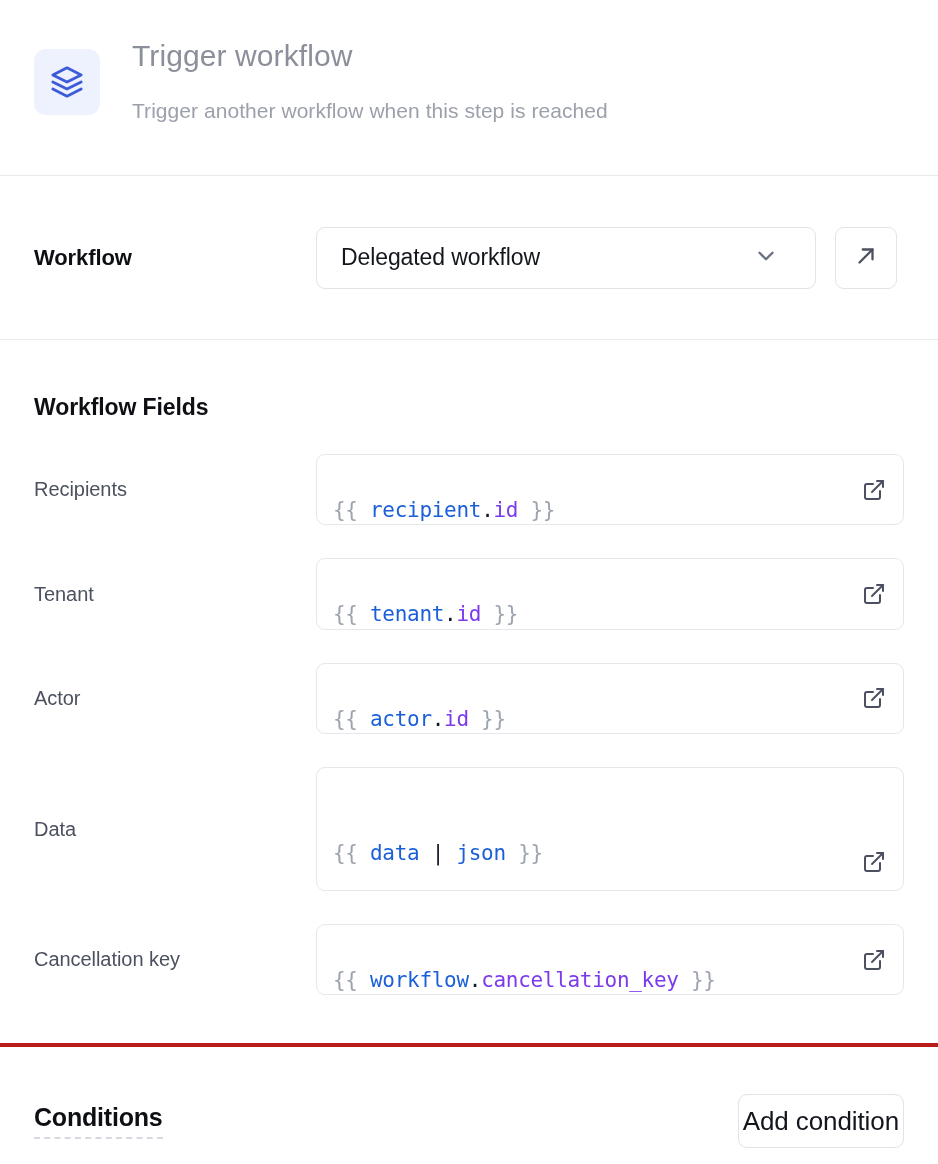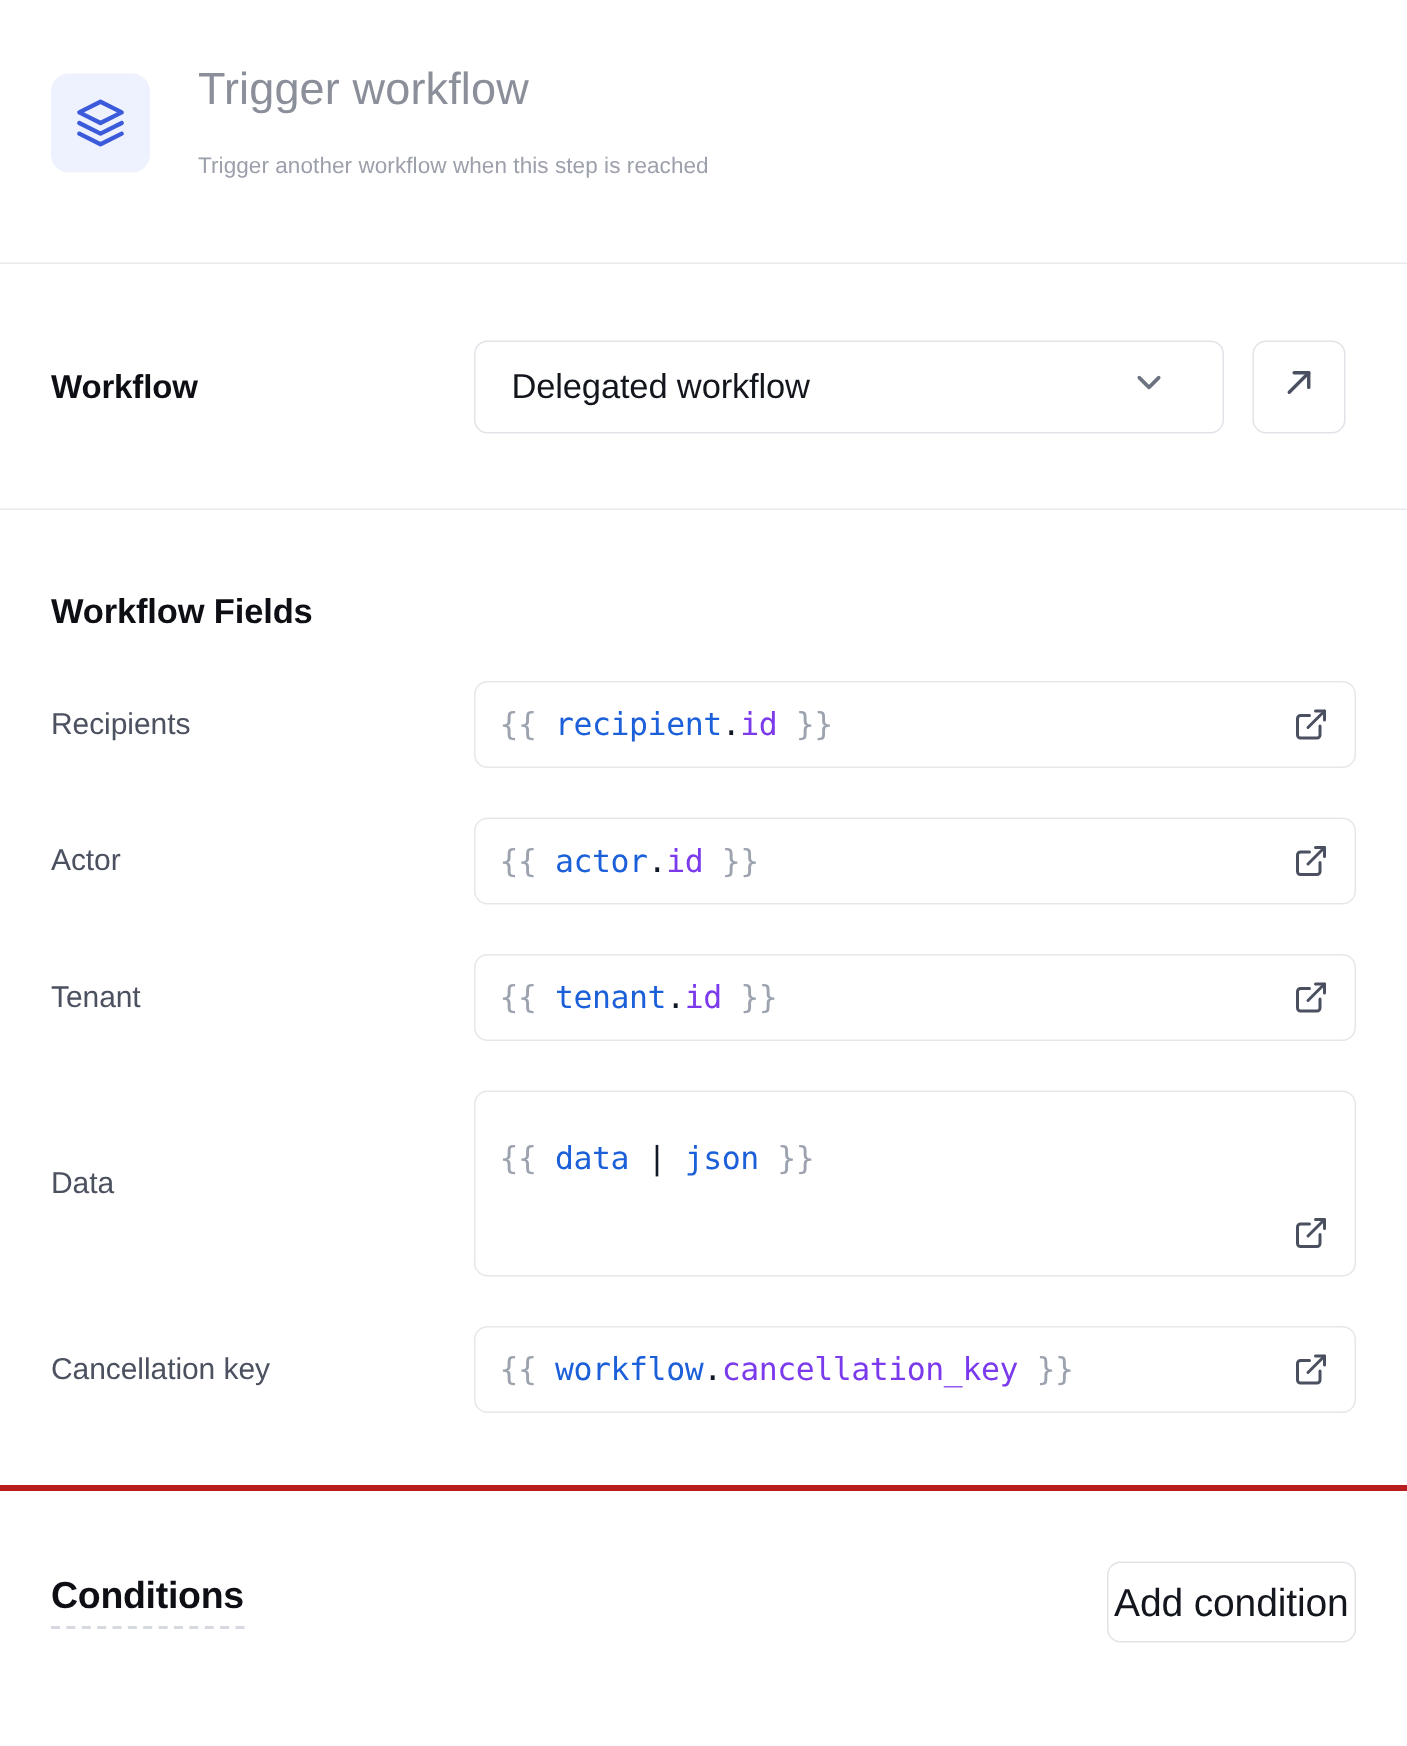--- a/index.html
+++ b/index.html
@@ -44,21 +44,21 @@
     padding-top: 2px;
   }
   .header-title {
     font-size: 30px;
     font-weight: 400;
     color: #8b8f9a;
     line-height: 1.25;
     letter-spacing: 0.1px;
   }
   .header-subtitle {
-    font-size: 15px;
+    font-size: 21px;
     font-weight: 400;
     color: #9ca0ab;
     line-height: 1.3;
     margin-top: 23px;
     letter-spacing: 0.05px;
   }
 
   
   .workflow-section {
     display: flex;
@@ -155,20 +155,21 @@
     align-items: flex-start;
     padding-top: 30px;
   }
   .code-text {
     flex: 1;
     font-family: "DejaVu Sans Mono", monospace;
     font-size: 21px;
     letter-spacing: -0.3px;
     white-space: pre;
     line-height: 1.35;
+    margin-top: 41px;
   }
   .code-input.tall .expand-wrap {
     position: absolute;
     right: 14px;
     bottom: 13px;
   }
   .expand-wrap {
     display: flex;
     align-items: center;
     justify-content: center;
@@ -269,37 +270,37 @@
           <svg width="24" height="24" viewBox="0 0 24 24" fill="none" stroke="#4b5060" stroke-width="2" stroke-linecap="round" stroke-linejoin="round">
             <path d="M18 13v6a2 2 0 0 1-2 2H5a2 2 0 0 1-2-2V8a2 2 0 0 1 2-2h6"></path>
             <polyline points="15 3 21 3 21 9"></polyline>
             <line x1="10" y1="14" x2="21" y2="3"></line>
           </svg>
         </span>
       </div>
     </div>
 
     <div class="field-row">
+      <div class="field-label">Tenant</div>
+      <div class="code-input">
+        <div class="code-text"><span class="tok-brace">{{ </span><span class="tok-ident">tenant</span><span class="tok-dot">.</span><span class="tok-prop">id</span><span class="tok-brace"> }}</span></div>
+        <span class="expand-wrap">
+          <svg width="24" height="24" viewBox="0 0 24 24" fill="none" stroke="#4b5060" stroke-width="2" stroke-linecap="round" stroke-linejoin="round">
+            <path d="M18 13v6a2 2 0 0 1-2 2H5a2 2 0 0 1-2-2V8a2 2 0 0 1 2-2h6"></path>
+            <polyline points="15 3 21 3 21 9"></polyline>
+            <line x1="10" y1="14" x2="21" y2="3"></line>
+          </svg>
+        </span>
+      </div>
+    </div>
+
+    <div class="field-row">
       <div class="field-label">Actor</div>
       <div class="code-input">
         <div class="code-text"><span class="tok-brace">{{ </span><span class="tok-ident">actor</span><span class="tok-dot">.</span><span class="tok-prop">id</span><span class="tok-brace"> }}</span></div>
-        <span class="expand-wrap">
-          <svg width="24" height="24" viewBox="0 0 24 24" fill="none" stroke="#4b5060" stroke-width="2" stroke-linecap="round" stroke-linejoin="round">
-            <path d="M18 13v6a2 2 0 0 1-2 2H5a2 2 0 0 1-2-2V8a2 2 0 0 1 2-2h6"></path>
-            <polyline points="15 3 21 3 21 9"></polyline>
-            <line x1="10" y1="14" x2="21" y2="3"></line>
-          </svg>
-        </span>
-      </div>
-    </div>
-
-    <div class="field-row">
-      <div class="field-label">Tenant</div>
-      <div class="code-input">
-        <div class="code-text"><span class="tok-brace">{{ </span><span class="tok-ident">tenant</span><span class="tok-dot">.</span><span class="tok-prop">id</span><span class="tok-brace"> }}</span></div>
         <span class="expand-wrap">
           <svg width="24" height="24" viewBox="0 0 24 24" fill="none" stroke="#4b5060" stroke-width="2" stroke-linecap="round" stroke-linejoin="round">
             <path d="M18 13v6a2 2 0 0 1-2 2H5a2 2 0 0 1-2-2V8a2 2 0 0 1 2-2h6"></path>
             <polyline points="15 3 21 3 21 9"></polyline>
             <line x1="10" y1="14" x2="21" y2="3"></line>
           </svg>
         </span>
       </div>
     </div>
 

